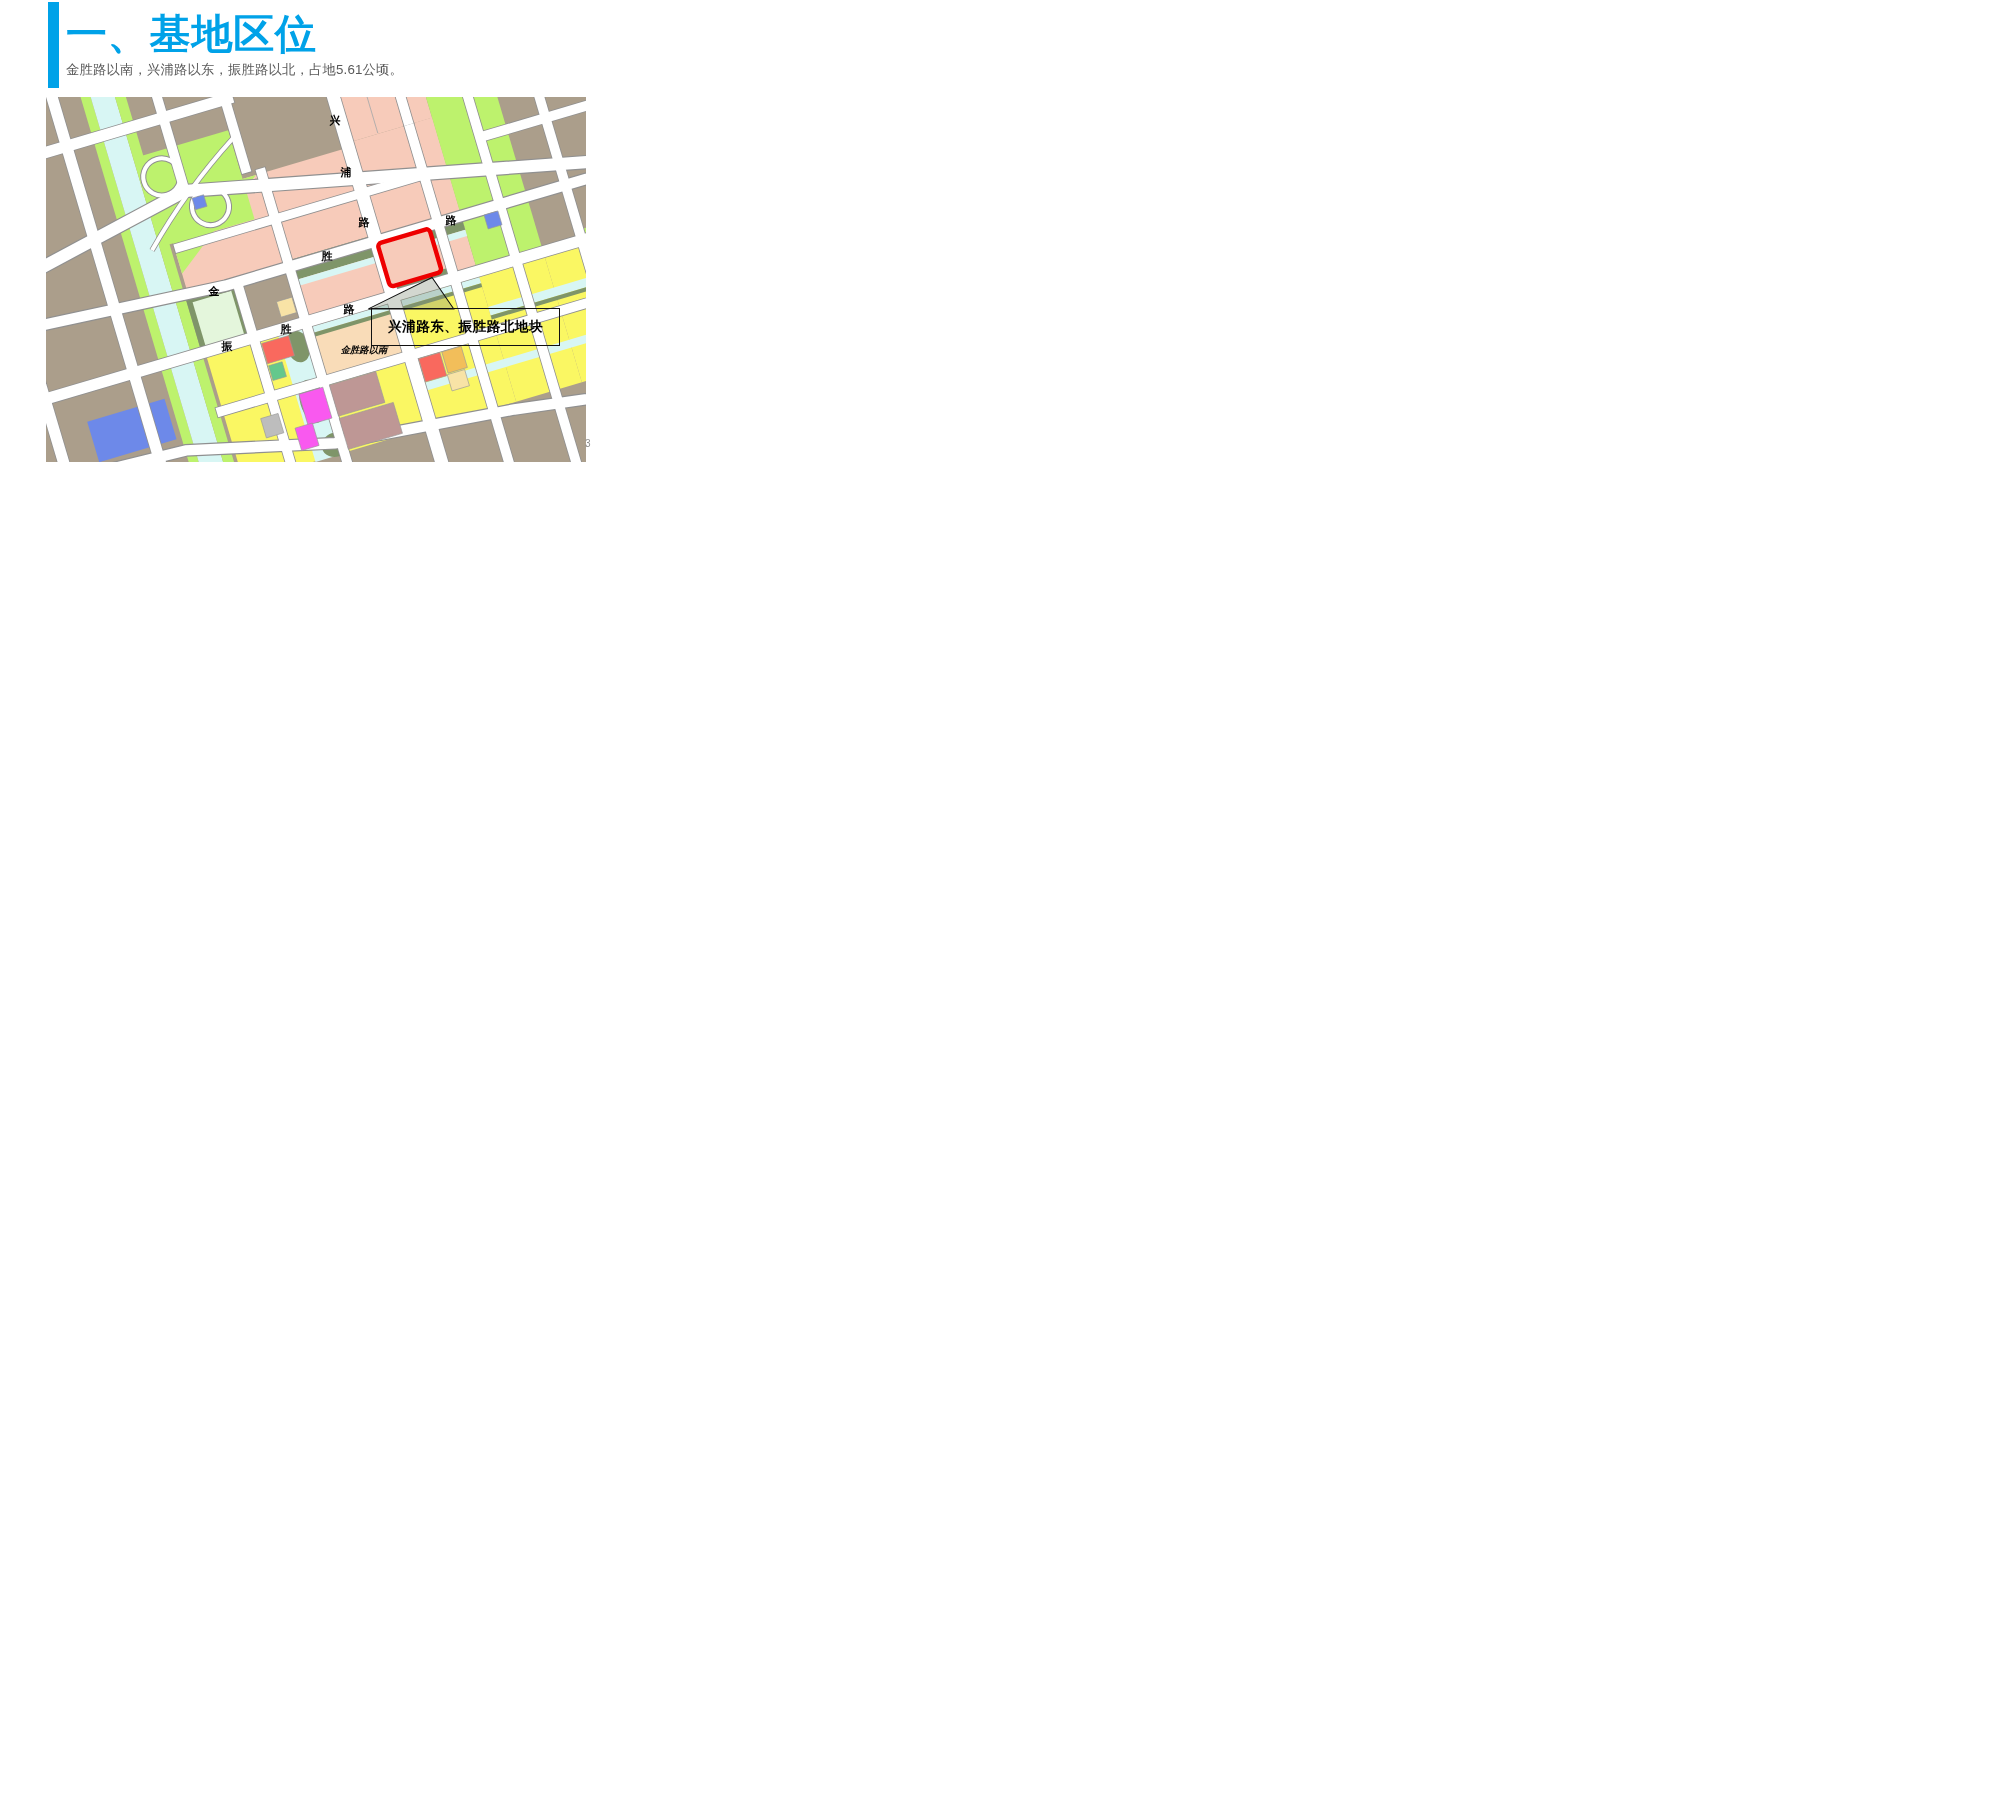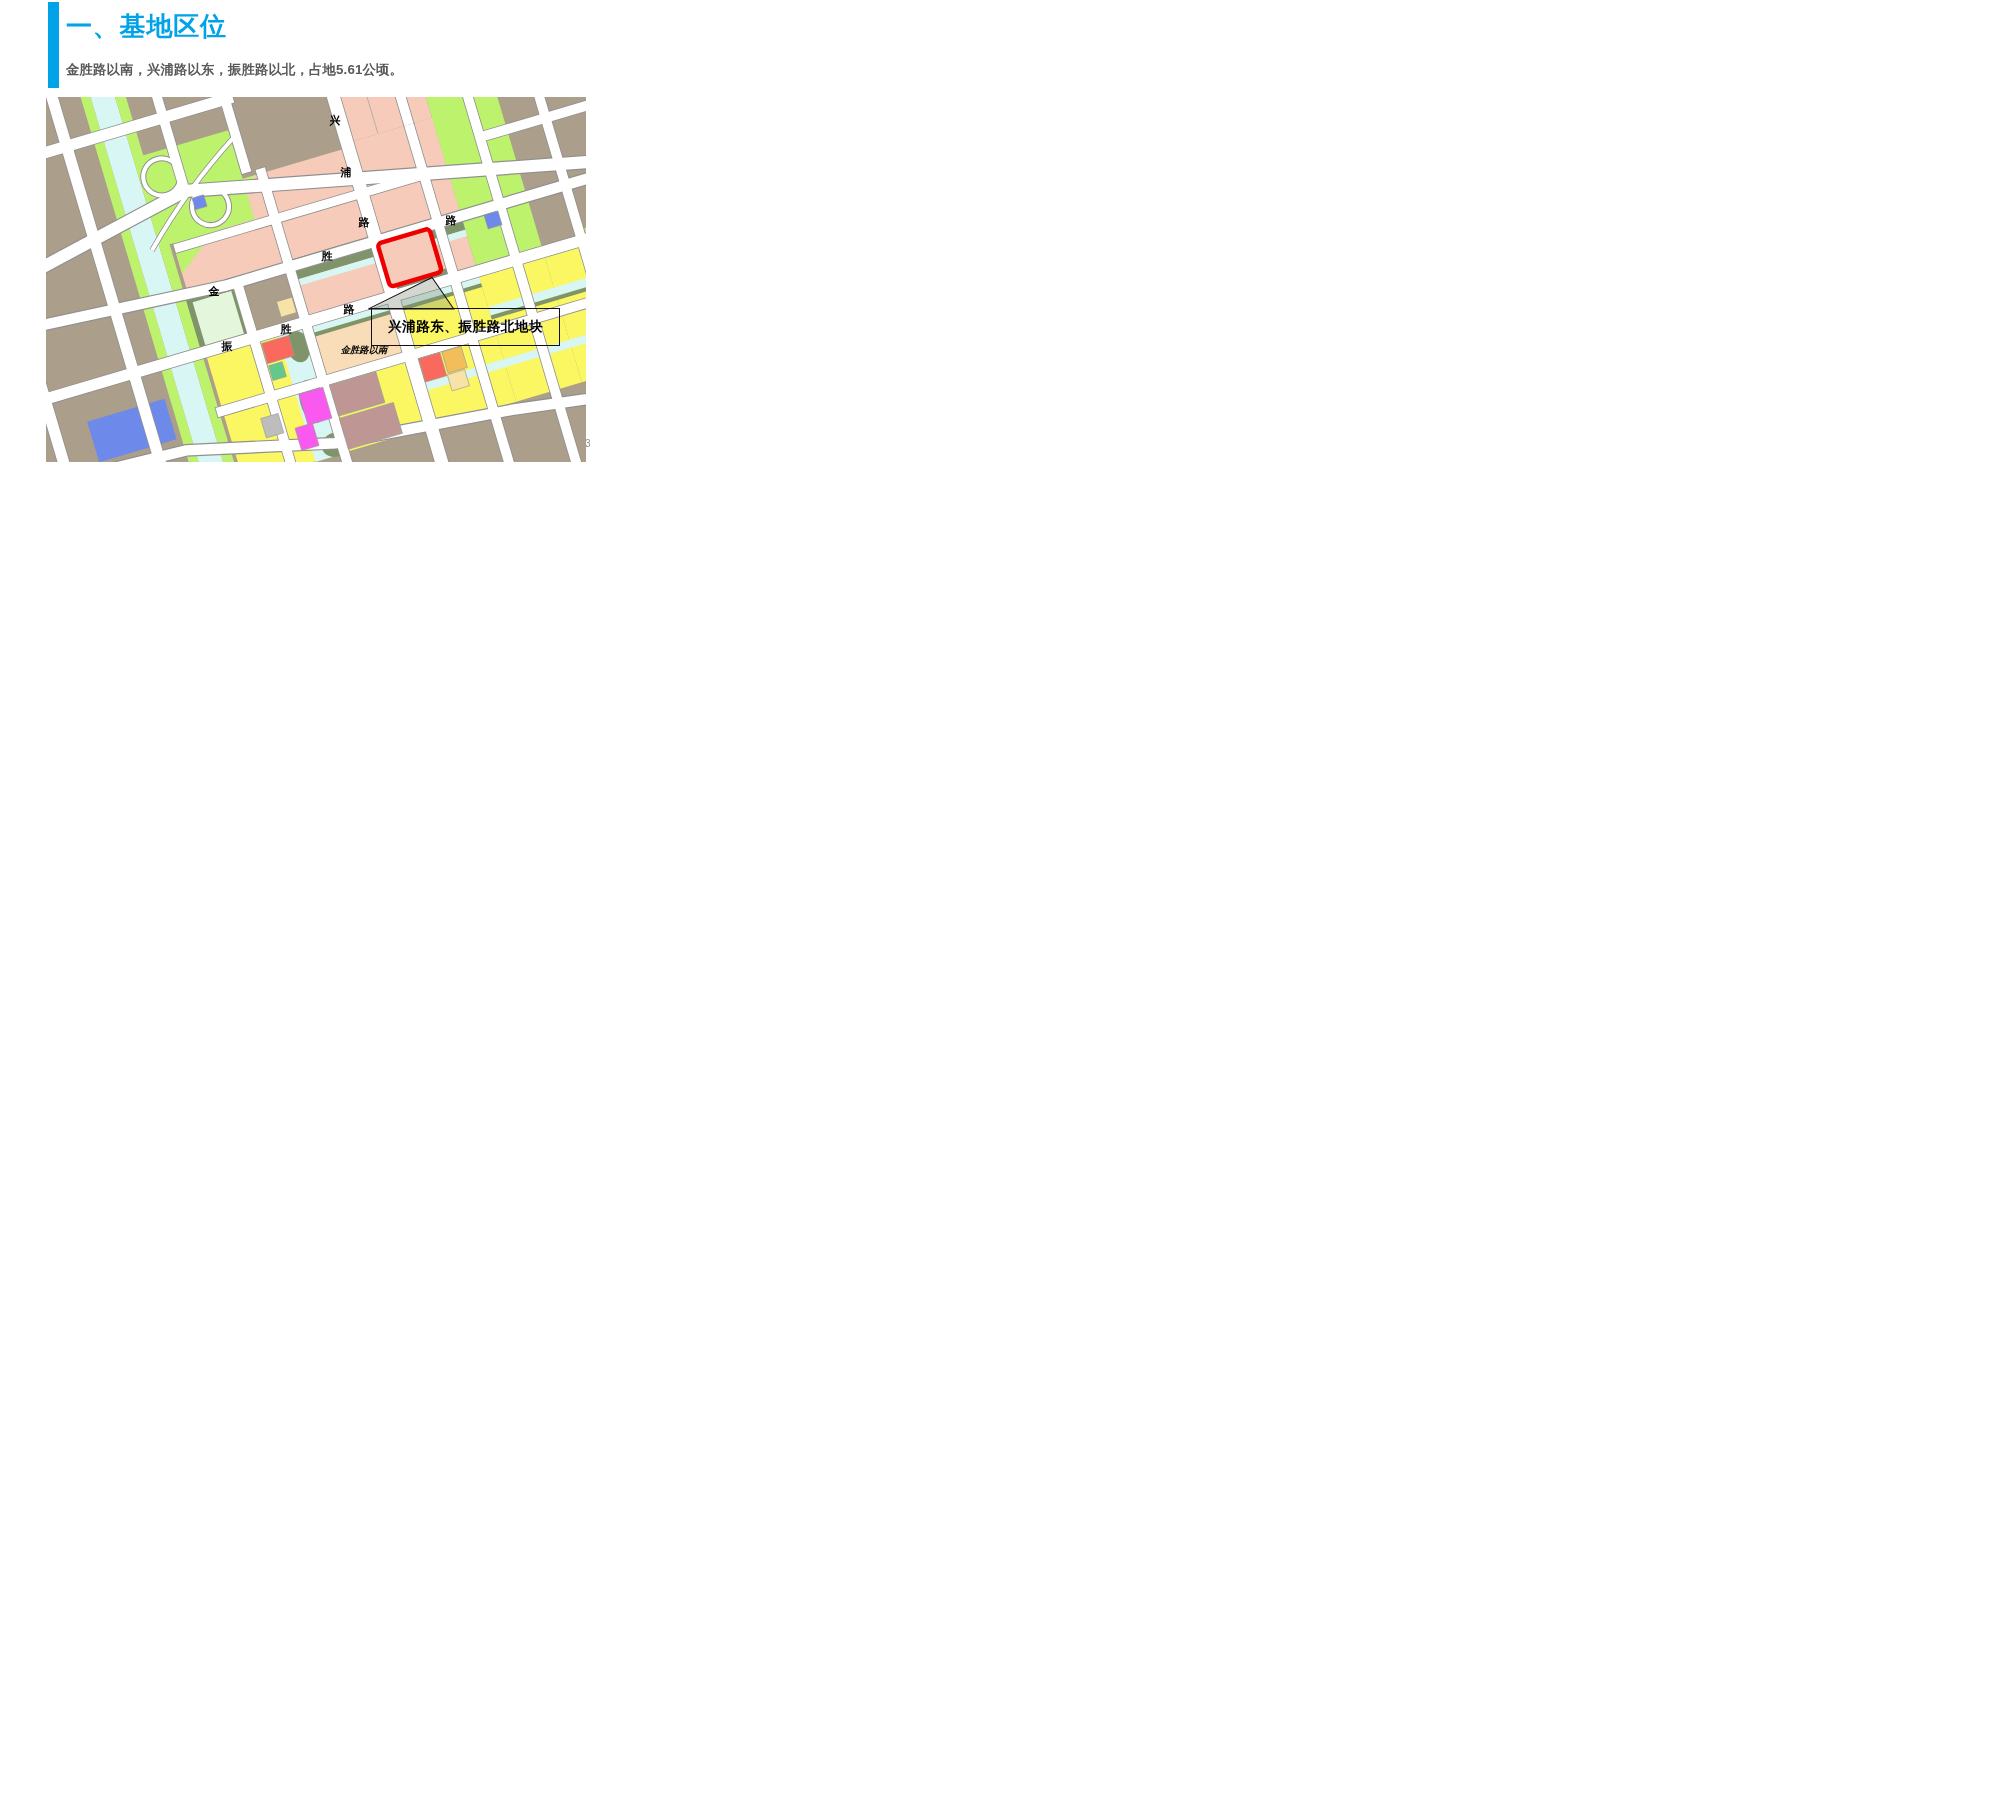--- a/index.html
+++ b/index.html
@@ -2,25 +2,25 @@
 <html style="--accent: #00A2E8; --subtitle-gray: #595959; --pagenum-gray: #8C8C8C; --road-stroke: #909090; --taupe: #AB9E8B; --salmon: #F7CBBA; --green: #BDF26D; --cyan: #D8F6F4; --olive: #7F9569; --yellow: #FAF763; --mint: #E4F6DC; --peach: #F9DCB8; --red-block: #F9695E; --blue-block: #6D89E9; --magenta: #F959EF; --orange: #F2BE5A; --pale-orange: #F8E3A6; --gray-block: #BDBDBD; --mauve: #BE9795; --mid-green: #64C88C; --plot-red: #EE0000; --callout-border: #111111;font-size:6.4px"><head>
 <meta charset="utf-8">
 <style>
   html,body{margin:0;padding:0;background:#ffffff;}
   #page{
     position:relative;width:632px;height:474px;overflow:hidden;background:#fff;
     font-family:"Liberation Sans","DejaVu Sans",sans-serif;
   }
   .accent-bar{position:absolute;left:48px;top:2.4px;width:11px;height:86px;background:var(--accent);}
   .page-title{
-    position:absolute;left:66px;top:12px;font-size:26px;font-weight:900;
+    position:absolute;left:66px;top:12px;font-size:41px;font-weight:900;
     color:var(--accent);letter-spacing:0.8px;white-space:nowrap;line-height:1.1;
   }
   .page-subtitle{
-    position:absolute;left:66px;top:61px;font-size:13.3px;font-weight:700;
+    position:absolute;left:66px;top:61px;font-size:13.3px;font-weight:400;
     color:var(--subtitle-gray);white-space:nowrap;letter-spacing:0.2px;
   }
   .page-number{position:absolute;left:585px;top:438px;font-size:10px;color:var(--pagenum-gray);}
   #map{position:absolute;left:46px;top:97px;width:540px;height:365px;background:#fff;}
   #map svg{position:absolute;left:0;top:0;overflow:hidden;}
   .map-label{
     position:absolute;transform:translate(-50%,-50%);font-size:11px;font-weight:700;
     color:#000;white-space:nowrap;z-index:5;
   }
   .school-label{

